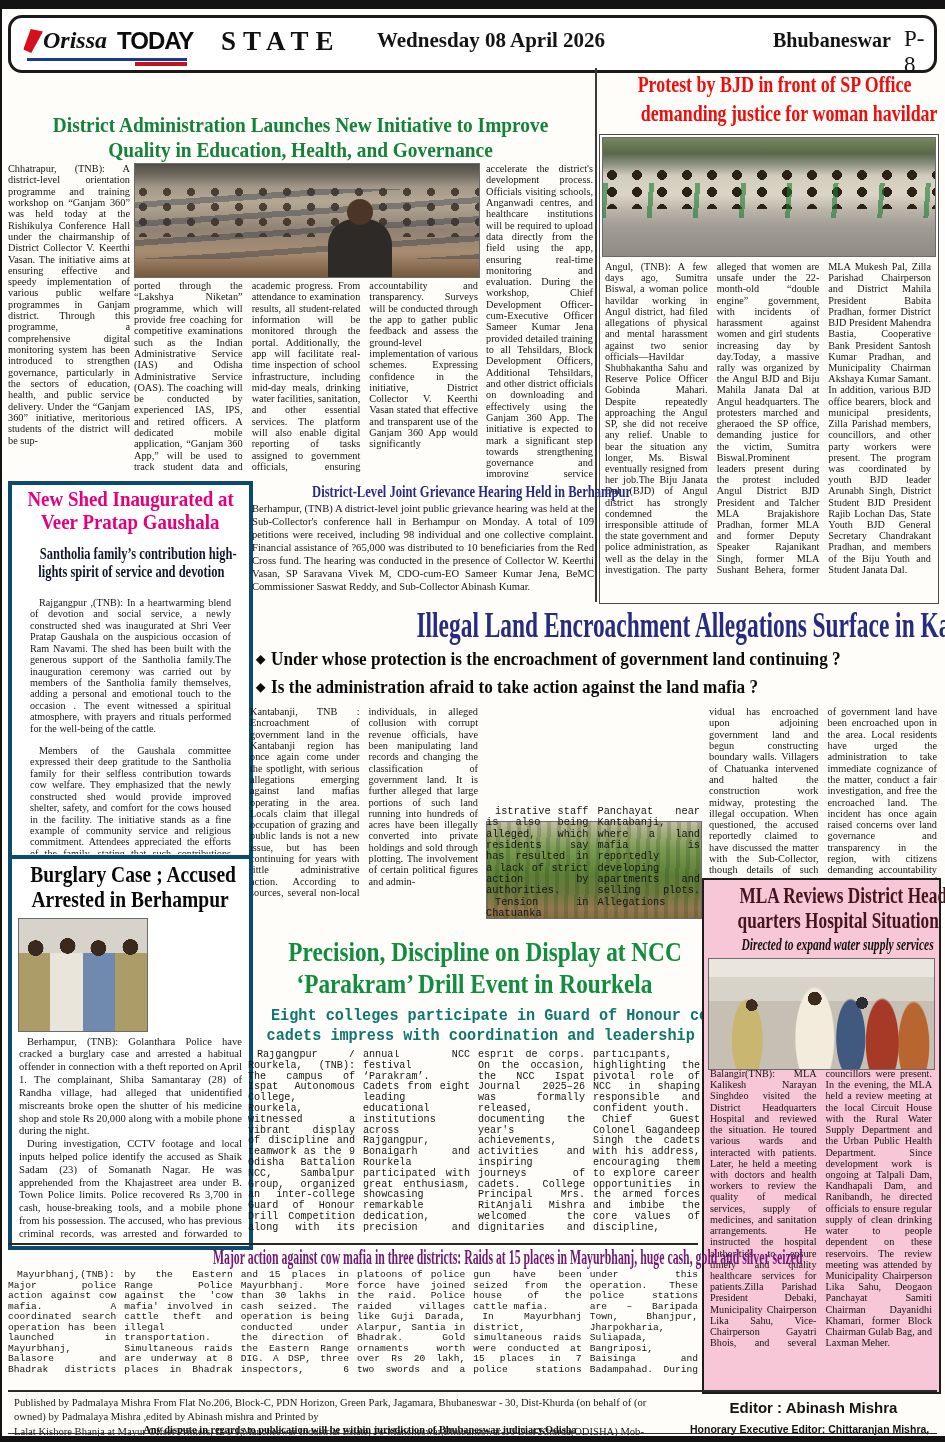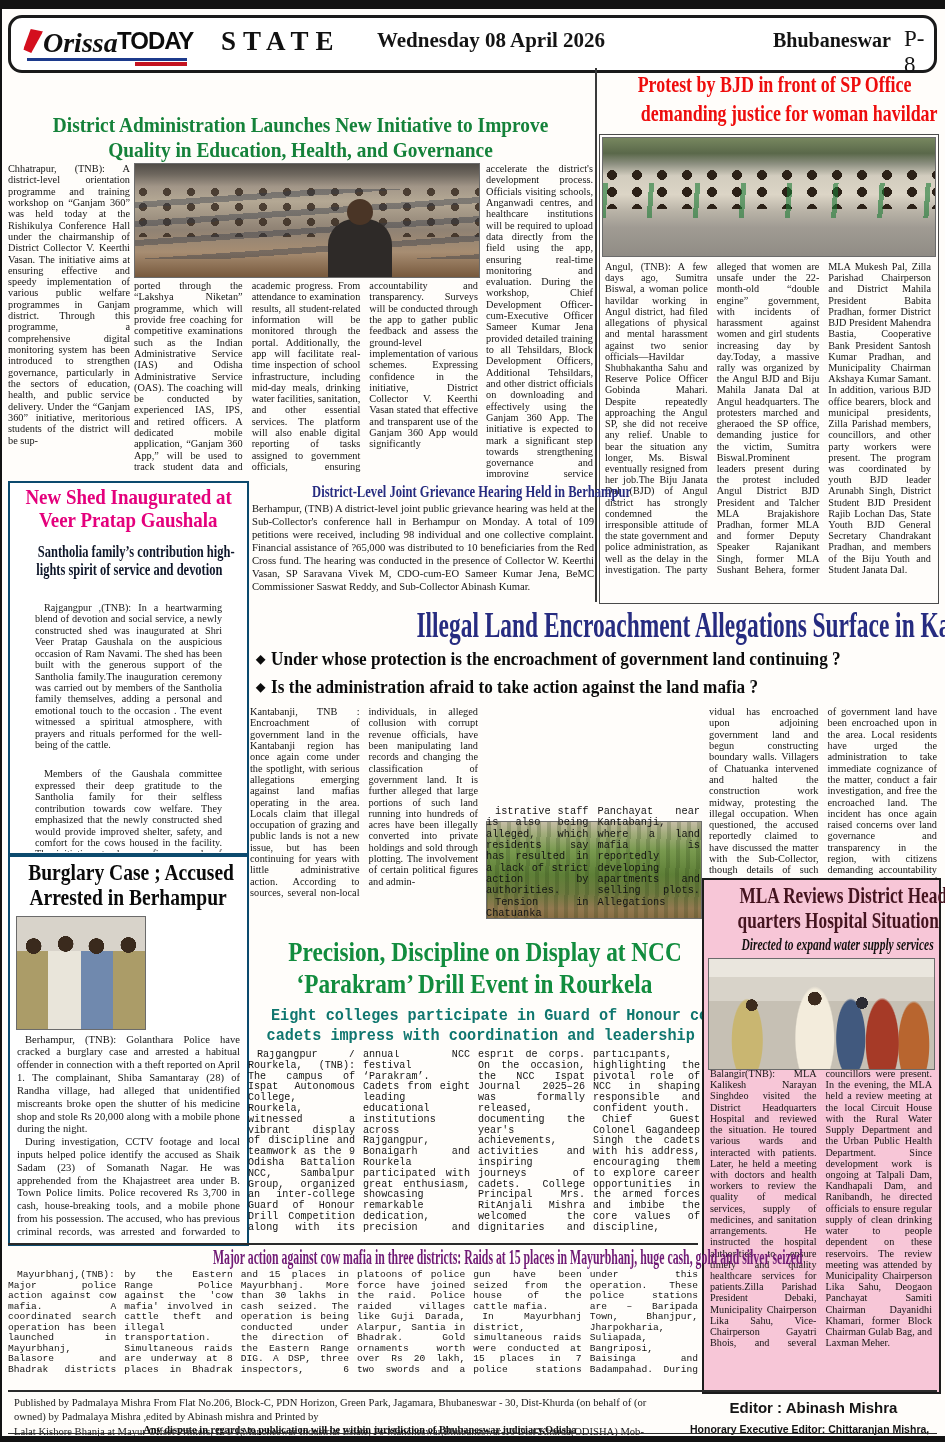--- a/index.html
+++ b/index.html
@@ -5,21 +5,21 @@
   html,body{margin:0;padding:0;background:#e9e9e9;}
   #page{position:relative;width:945px;height:1442px;background:#fffdfa;margin:0 auto;
         font-family:"Liberation Serif",serif;color:#141414;overflow:hidden;}
   .abs{position:absolute;}
   .edge{background:#131313;}
   
   #masthead-box{left:8px;top:15px;width:923px;height:52px;border:3px solid #1a1a1a;border-radius:14px;background:#fff;}
   #logo{position:absolute;left:14px;top:7px;width:180px;height:40px;}
   #brush{position:absolute;left:0;top:4px;width:16px;height:24px;background:#d40f1e;
          clip-path:polygon(20% 0,100% 10%,55% 100%,0 85%);transform:skewX(-12deg);}
-  #brand-italic{position:absolute;left:18px;top:2px;font-style:italic;font-weight:bold;font-size:28px;color:#101010;}
+  #brand-italic{position:absolute;left:18px;top:2px;font-style:italic;font-weight:bold;font-size:24px;color:#101010;}
   #brand-bold{position:absolute;left:92px;top:2px;font-family:"Liberation Sans",sans-serif;font-weight:bold;font-size:24px;letter-spacing:-1px;color:#0c0c0c;}
   #logo-rule{position:absolute;left:2px;top:33px;width:160px;height:3px;background:#1c3a8c;}
   #logo-red{position:absolute;left:110px;top:37px;width:52px;height:4px;background:#c41320;}
   #section{position:absolute;left:210px;top:8px;font-size:27px;font-weight:bold;letter-spacing:7px;color:#101010;}
   #mast-date{position:absolute;left:330px;top:10px;width:300px;text-align:center;font-size:21px;font-weight:bold;}
   #mast-city{position:absolute;left:762px;top:11px;font-size:20px;font-weight:bold;}
   #mast-page{position:absolute;left:893px;top:8px;font-size:23px;}
   
   .fitc{display:inline-block;white-space:nowrap;transform:scaleX(var(--sx,1));transform-origin:center;}
   .fitl{display:inline-block;white-space:nowrap;transform:scaleX(var(--sx,1));transform-origin:left center;}
@@ -36,26 +36,26 @@
   #protest-hl{left:599px;top:71px;width:338px;font-size:23px;font-weight:bold;color:#ee0d0d;line-height:1.25;}
   .navy{color:#272c80;}
   #grft-hl{left:250px;top:481px;width:345px;font-size:17.5px;font-weight:bold;}
   #kanta-hl{left:250px;top:604px;width:687px;font-size:36px;font-weight:bold;}
   .bullet-line{left:256px;width:680px;font-size:18.5px;font-weight:bold;color:#0c0c0c;}
   .diamond{display:inline-block;font-size:12px;vertical-align:2px;margin-right:6px;}
   #ncc-hl1,#ncc-hl2{left:248px;width:452px;font-size:28px;font-weight:bold;color:#128c3e;}
   .ncc-sub{left:248px;width:452px;font-size:16.5px;font-weight:bold;color:#0f766e;font-family:Liberation Mono, monospace;}
   #cow-hl{left:8px;top:1246px;width:690px;font-size:20px;font-weight:bold;color:#701a75;}
   
-  .boxed{border:2px solid #0c4a6e;background:#fff;}
+  .boxed{border:4px solid #0c4a6e;background:#fff;}
   #gaushala-box{left:8px;top:481px;width:237px;height:370px;}
   #gaushala-box .hl{margin-top:3px;font-size:21px;font-weight:bold;color:#e4007c;line-height:1.1;}
   #gaushala-box .sub{margin-top:11px;font-size:16px;font-weight:bold;line-height:1.12;color:#0f172a;}
   #gaushala-box .bt{margin:5px 7px 0 7px;font-size:10.2px;line-height:1.12;text-align:justify;height:268px;overflow:hidden;}
-  #gaushala-box .bt p{margin:18px;text-indent:9px;}
+  #gaushala-box .bt p{margin:11px;text-indent:9px;}
   #burglary-box{left:8px;top:855px;width:237px;height:387px;}
   #burglary-box .hl{margin-top:4px;font-size:23px;font-weight:bold;color:#0a0a0a;line-height:1.08;}
   #burglary-box .bt{margin:4px 7px 0 7px;font-size:10.6px;line-height:1.21;text-align:justify;height:202px;overflow:hidden;}
   #burglary-box .bt p{margin:0;text-indent:8px;}
   #grft-body{left:252px;top:503px;width:342px;height:104px;font-size:10.6px;line-height:1.22;text-align:justify;overflow:hidden;}
   
   #protest-box{left:599px;top:134px;width:338px;height:468px;border:1px solid #4a4a4a;}
   #protest-text{position:absolute;left:5px;top:126px;width:326px;height:336px;}
   
   #mla-box{left:702px;top:878px;width:235px;height:512px;border:2px solid #1c1c1c;background:#f7c6d7;}

